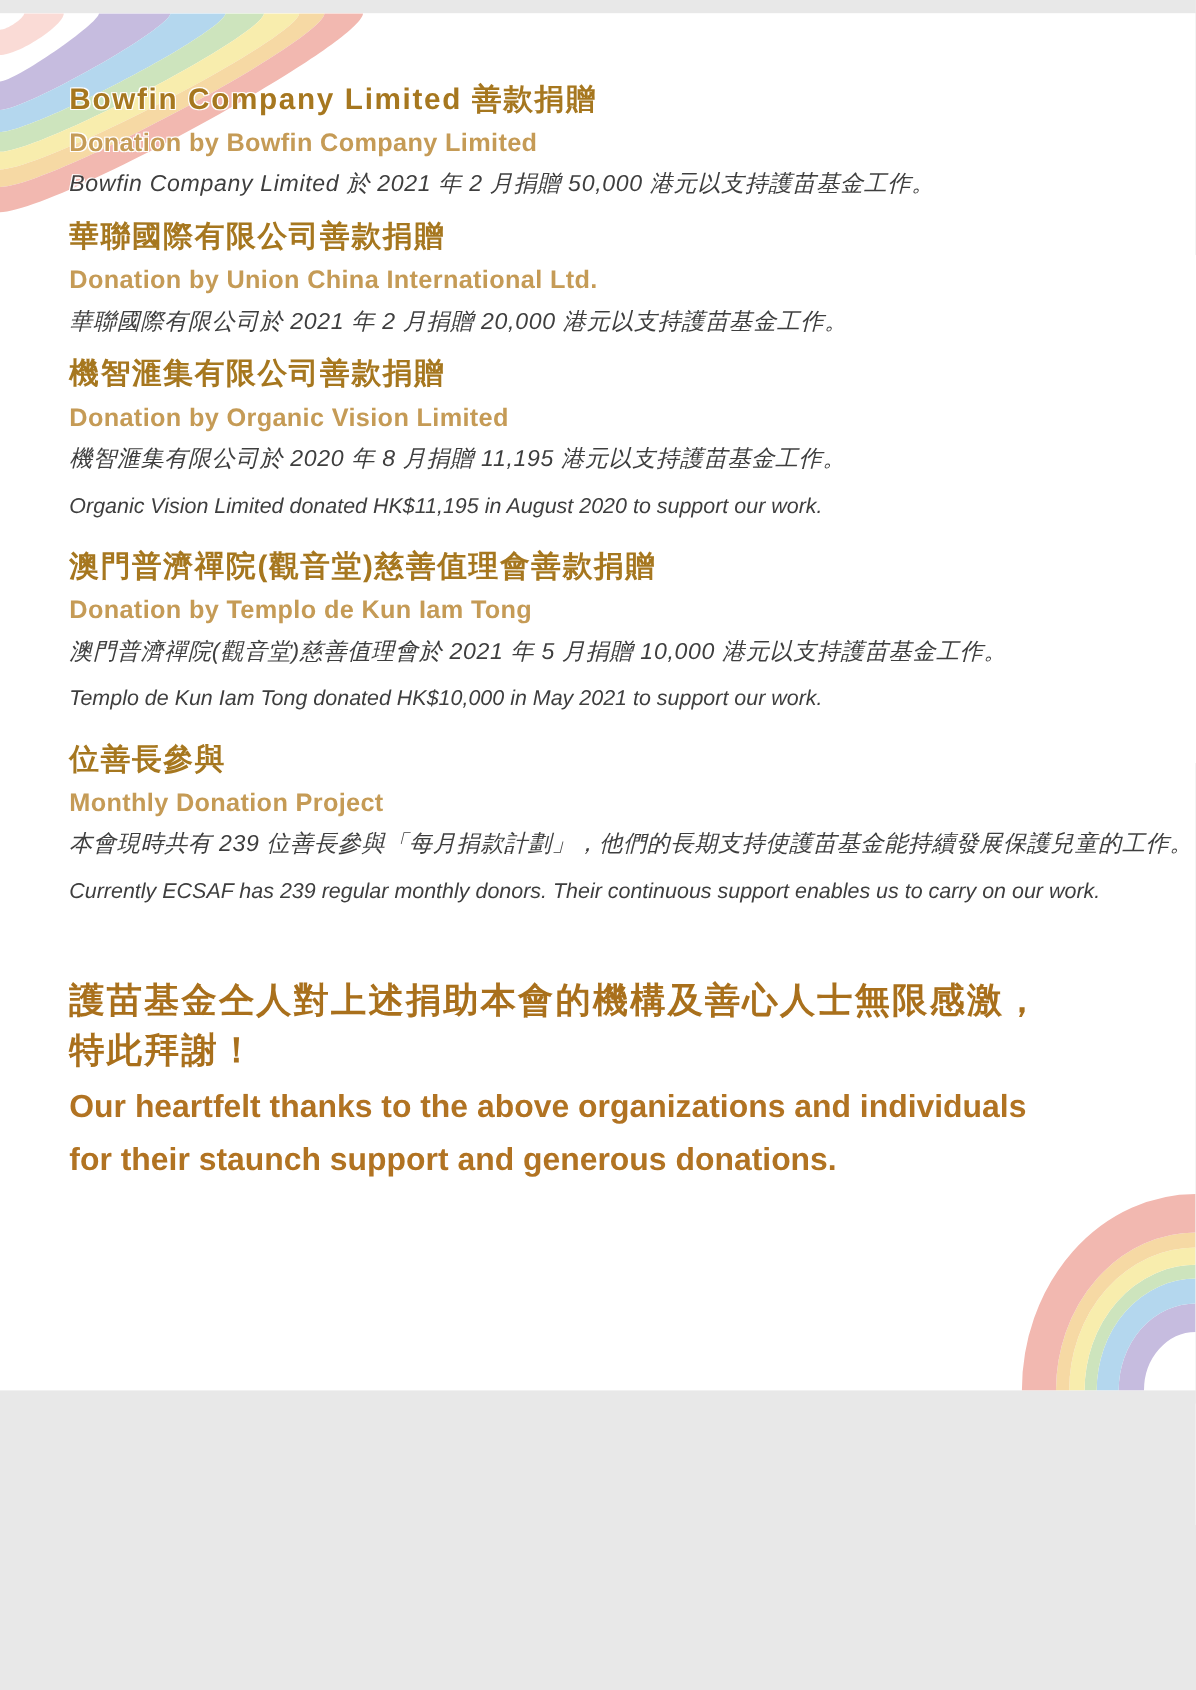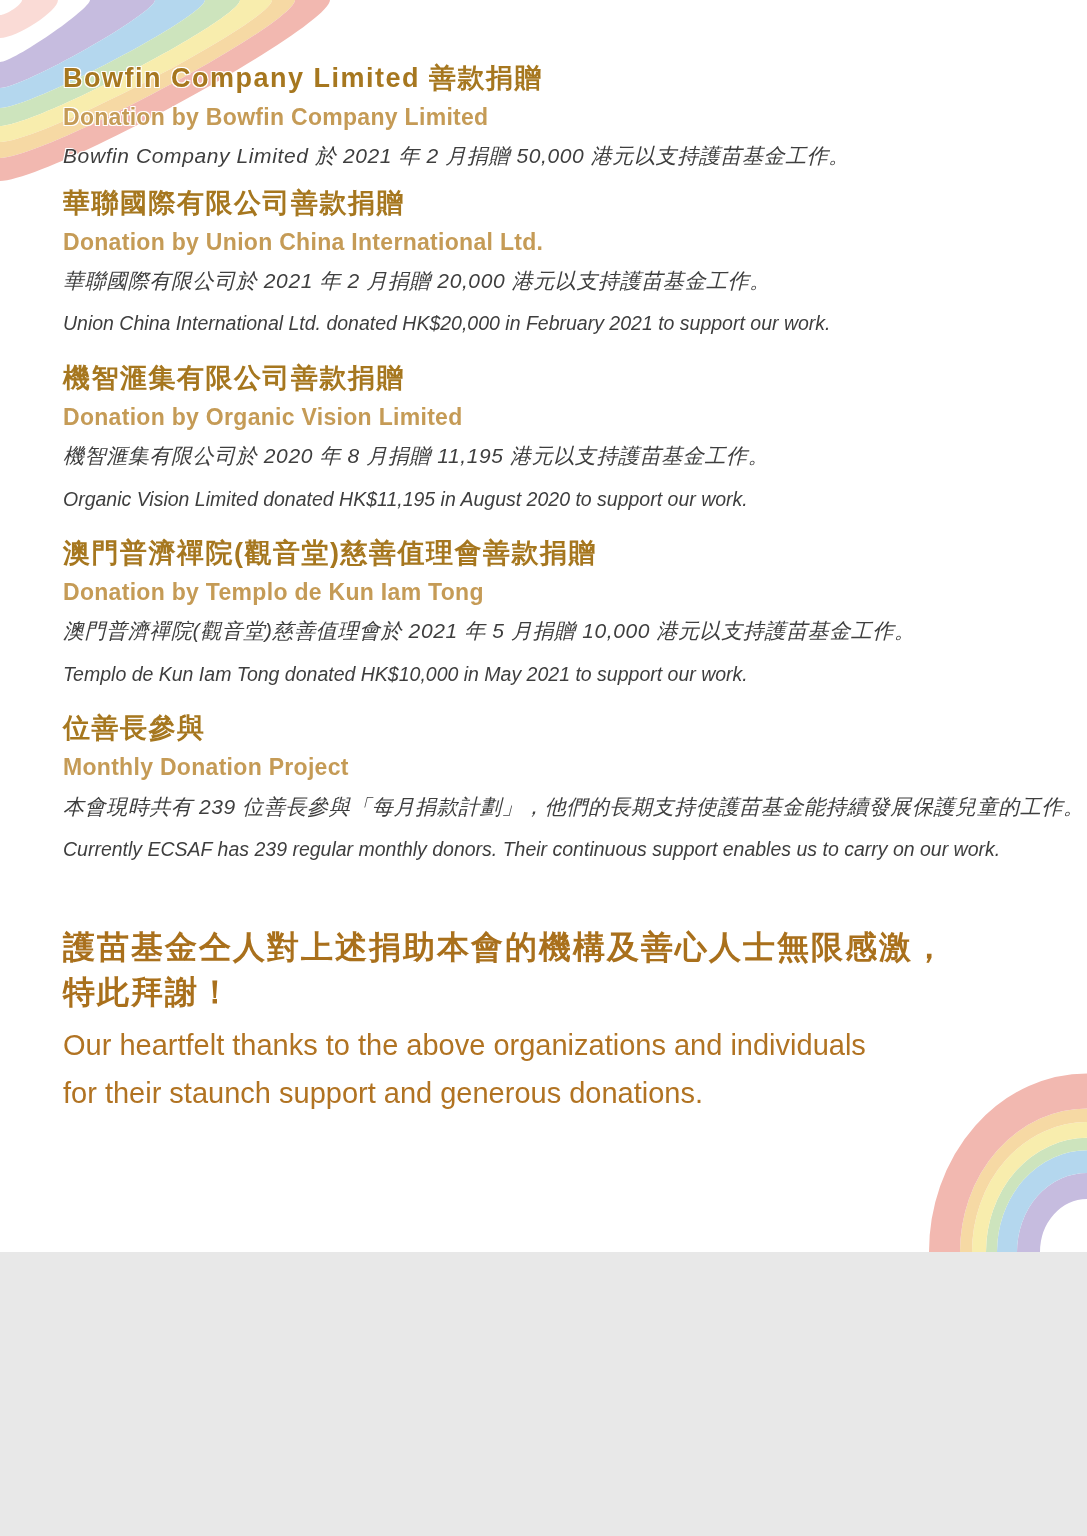--- a/index.html
+++ b/index.html
@@ -1,19 +1,19 @@
 <!DOCTYPE html>
 <html style="--page-bg: #ffffff; --title-gold: #a6771f; --subtitle-gold: #c59b56; --body-text: #3e3e3e; --closing-brown: #a9701c; --closing-en-brown: #b17322; --page-number-orange: #e98a26;"><head>
 <meta charset="utf-8">
 <style>
   html,body{margin:0;padding:0;background:#e8e8e8;}
   .page{
     position:relative;
     width:1087px;height:1252px;
-    margin:0 auto;
+    margin:12px auto;
     background:var(--page-bg,#fff);
     overflow:hidden;
     font-family:"Liberation Sans","DejaVu Sans",sans-serif;
   }
   .rainbow-tl{position:absolute;top:0;left:0;pointer-events:none;}
   .rainbow-br{position:absolute;right:0;bottom:0;pointer-events:none;}
   .content{position:relative;padding:63px 30px 0 63px;z-index:2;}
   .sec h2{
     margin:0 0 10px;
     font-size:27px;font-weight:700;line-height:1.15;
@@ -32,21 +32,21 @@
     text-shadow:1px 1px 0 #fff,-1px -1px 0 #fff;font-style:italic;}
   .sec p.zh{margin:0 0 18px;font-size:21px;line-height:1.25;letter-spacing:.6px;}
   .sec p.en{margin:0 0 27px;font-size:19.5px;line-height:1.2;}
   .closing{margin-top:64px;text-align:left;}
   .closing .zh{
     margin:0;font-size:32px;font-weight:700;line-height:1.4;
     letter-spacing:2px;white-space:nowrap;
     color:var(--closing-brown,#a9701c);
   }
   .closing .en{
-    margin:12px 0 0;font-size:29px;font-weight:400;line-height:1.25;
+    margin:12px 0 0;font-size:29px;font-weight:700;line-height:1.25;
     white-space:nowrap;
     color:var(--closing-en-brown,#b17322);
   }
   .page-number{
     position:absolute;left:1040px;top:1488px;z-index:3;
     font-size:19px;font-weight:700;
     color:var(--page-number-orange,#e98a26);
     text-align:right;
   }
 </style>
@@ -81,21 +81,20 @@
     <div class="sec">
       <h2>Bowfin Company Limited 善款捐贈</h2>
       <h3>Donation by Bowfin Company Limited</h3>
       <p class="zh">Bowfin Company Limited 於 2021 年 2 月捐贈 50,000 港元以支持護苗基金工作。</p>
     </div>
 
     <div class="sec">
       <h2>華聯國際有限公司善款捐贈</h2>
       <h3>Donation by Union China International Ltd.</h3>
       <p class="zh">華聯國際有限公司於 2021 年 2 月捐贈 20,000 港元以支持護苗基金工作。</p>
-      <p class="en">Union China International Ltd. donated HK$20,000 in February 2021 to support our work.</p>
     </div>
 
     <div class="sec">
       <h2>機智滙集有限公司善款捐贈</h2>
       <h3>Donation by Organic Vision Limited</h3>
       <p class="zh">機智滙集有限公司於 2020 年 8 月捐贈 11,195 港元以支持護苗基金工作。</p>
       <p class="en">Organic Vision Limited donated HK$11,195 in August 2020 to support our work.</p>
     </div>
 
     <div class="sec">

